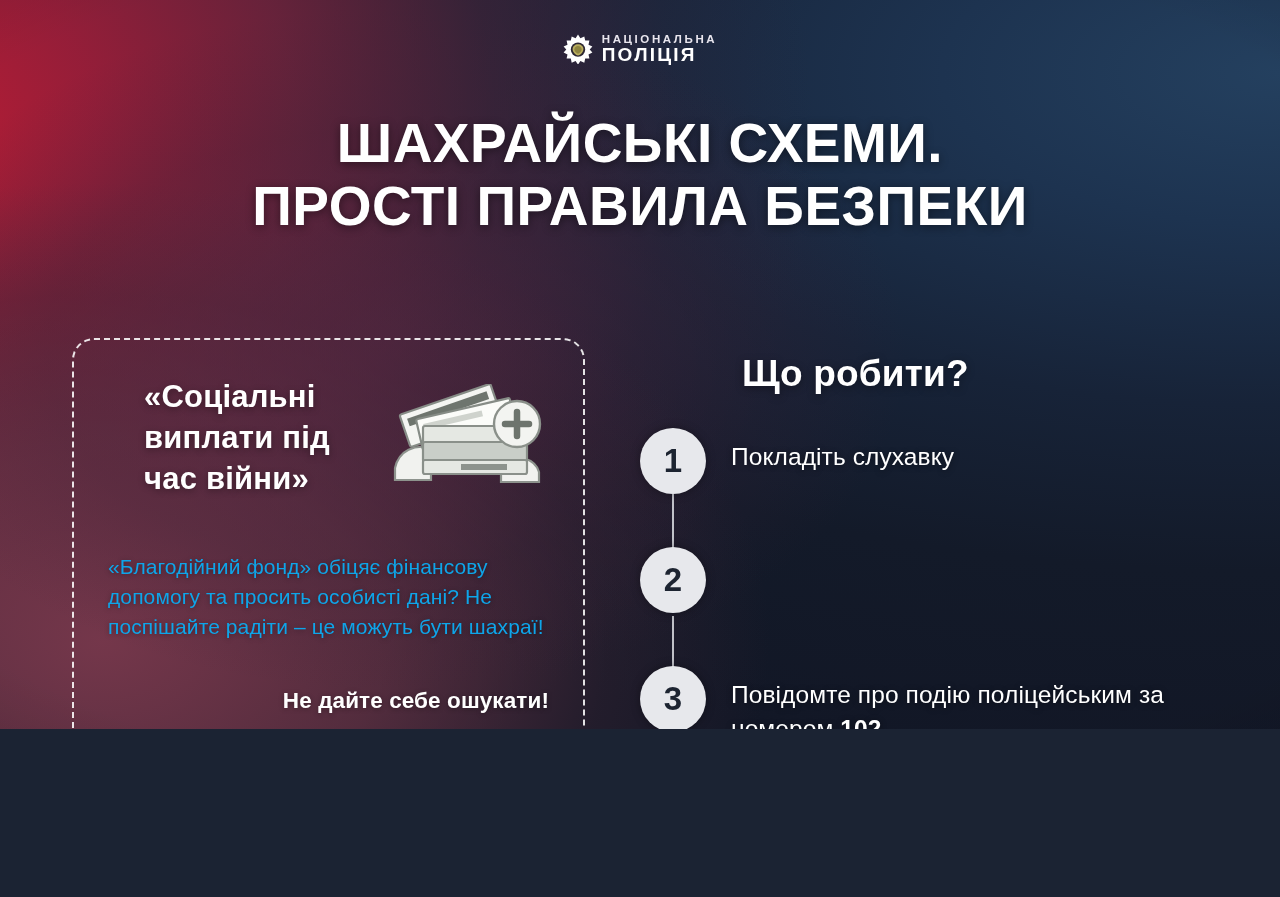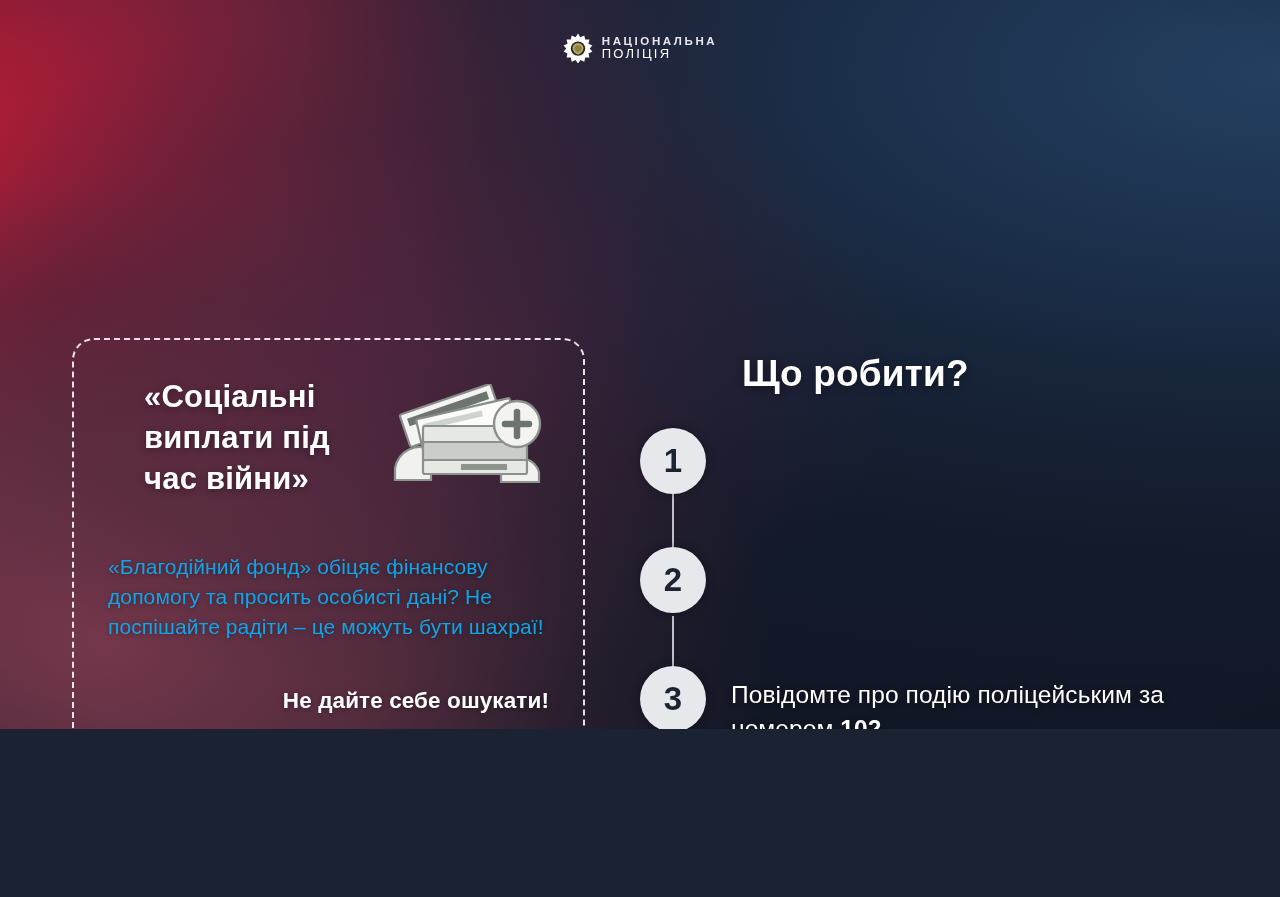--- a/index.html
+++ b/index.html
@@ -44,21 +44,21 @@
     position:absolute; left:0; right:0; top:33px;
     display:flex; justify-content:center; align-items:center; gap:9px;
   }
   .logo-star { width:30px; height:30px; display:block; flex:none; }
   .logo-text { display:flex; flex-direction:column; justify-content:center; }
   .logo-line1 {
     font-size:11.5px; font-weight:bold; letter-spacing:2.6px;
     color:#e9e6ee; line-height:1.05;
   }
   .logo-line2 {
-    font-size:13px; font-weight:normal; letter-spacing:2.2px;
+    font-size:19px; font-weight:bold; letter-spacing:2.2px;
     color:#ffffff; line-height:1.05;
   }
 
   
   .title {
     position:absolute; left:0; right:0; top:112px;
     text-align:center;
     color:#ffffff;
     font-weight:bold;
     font-size:55px;
@@ -167,20 +167,24 @@
       <circle cx="50" cy="52" r="24" fill="#2b2632"></circle>
       <path d="M50 34 C60 34 68 41 68 50 C68 61 59 69 50 72 C41 69 32 61 32 50 C32 41 40 34 50 34 Z" fill="#b9ad5e"></path>
       <path d="M50 40 C57 40 62 45 62 51 C62 58 56 64 50 66 C44 64 38 58 38 51 C38 45 43 40 50 40 Z" fill="#8e8440"></path>
     </svg>
     <div class="logo-text">
       <div class="logo-line1">НАЦІОНАЛЬНА</div>
       <div class="logo-line2">ПОЛІЦІЯ</div>
     </div>
   </div>
 
+  <div class="title">
+    <span class="title-l1">ШАХРАЙСЬКІ СХЕМИ.</span>
+    <span class="title-l2">ПРОСТІ ПРАВИЛА БЕЗПЕКИ</span>
+  </div>
 
   <div class="card">
     <div class="card-top">
       <div class="card-heading">«Соціальні виплати під час війни»</div>
       <svg class="money-icon" width="160" height="104" viewBox="0 0 160 104">
 
         <path d="M6 84 C10 66 26 60 42 64 L42 96 L6 96 Z" fill="#f1f2ef" stroke="#8d938d" stroke-width="2.2"></path>
         <path d="M150 88 C146 74 128 70 112 76 L112 98 L150 98 Z" fill="#f1f2ef" stroke="#8d938d" stroke-width="2.2"></path>
 
         <g transform="rotate(-19 58 40)">
@@ -207,20 +211,21 @@
 
   <div class="steps-title">Що робити?</div>
 
   <div class="connector conn-1"></div>
   <div class="connector conn-2"></div>
 
   <div class="steps">
 
     <div class="step">
       <div class="bullet">1</div>
+      <div class="step-text">Покладіть слухавку</div>
     </div>
 
     <div class="step">
       <div class="bullet">2</div>
     </div>
 
     <div class="step">
       <div class="bullet">3</div>
       <div class="step-text"><span>Повідомте про подію поліцейським за номером </span><b>102</b></div>
     </div>

